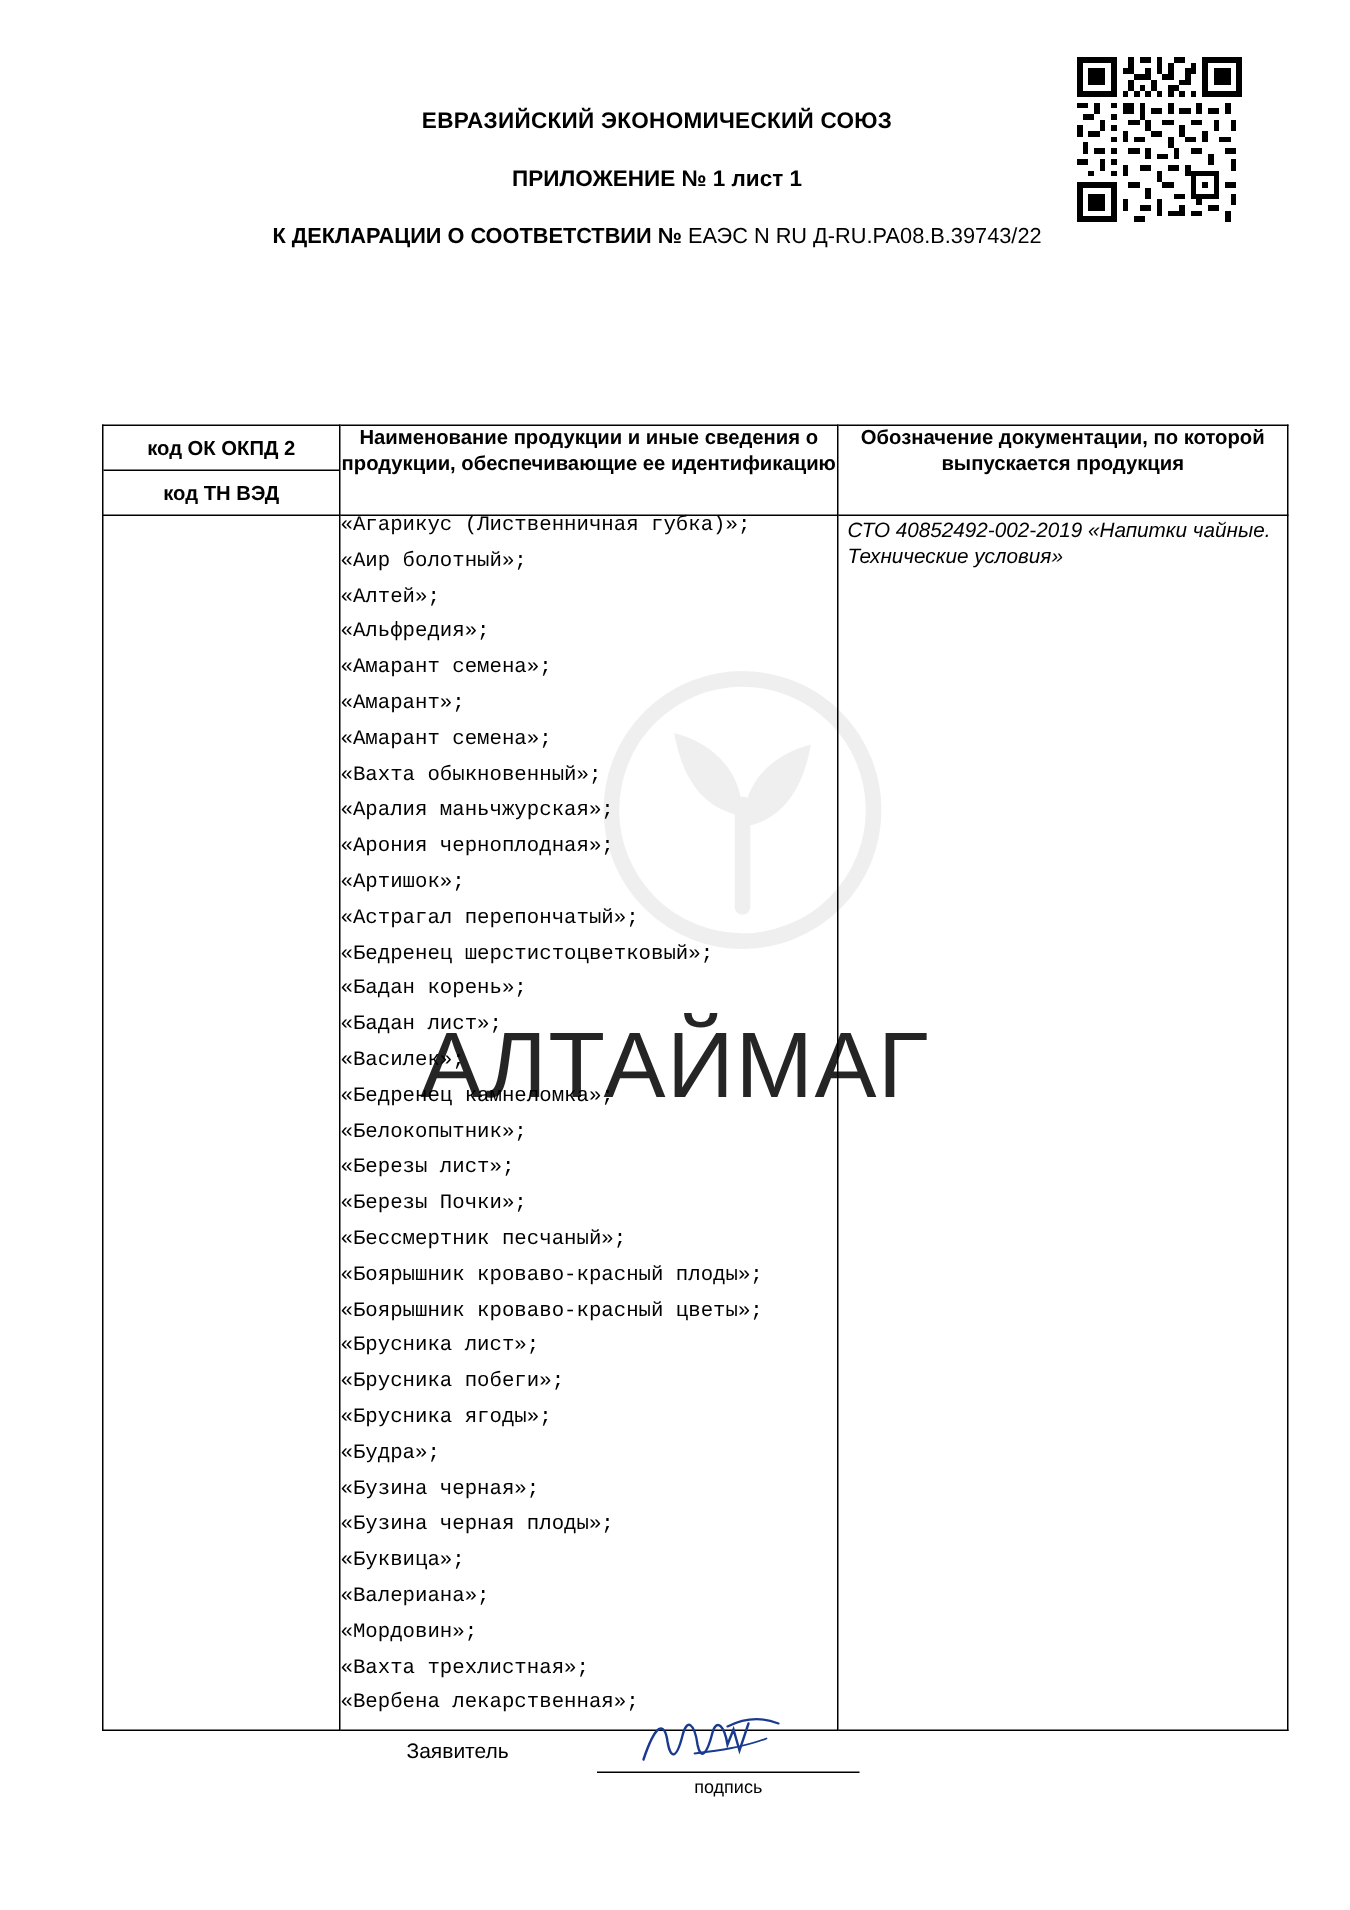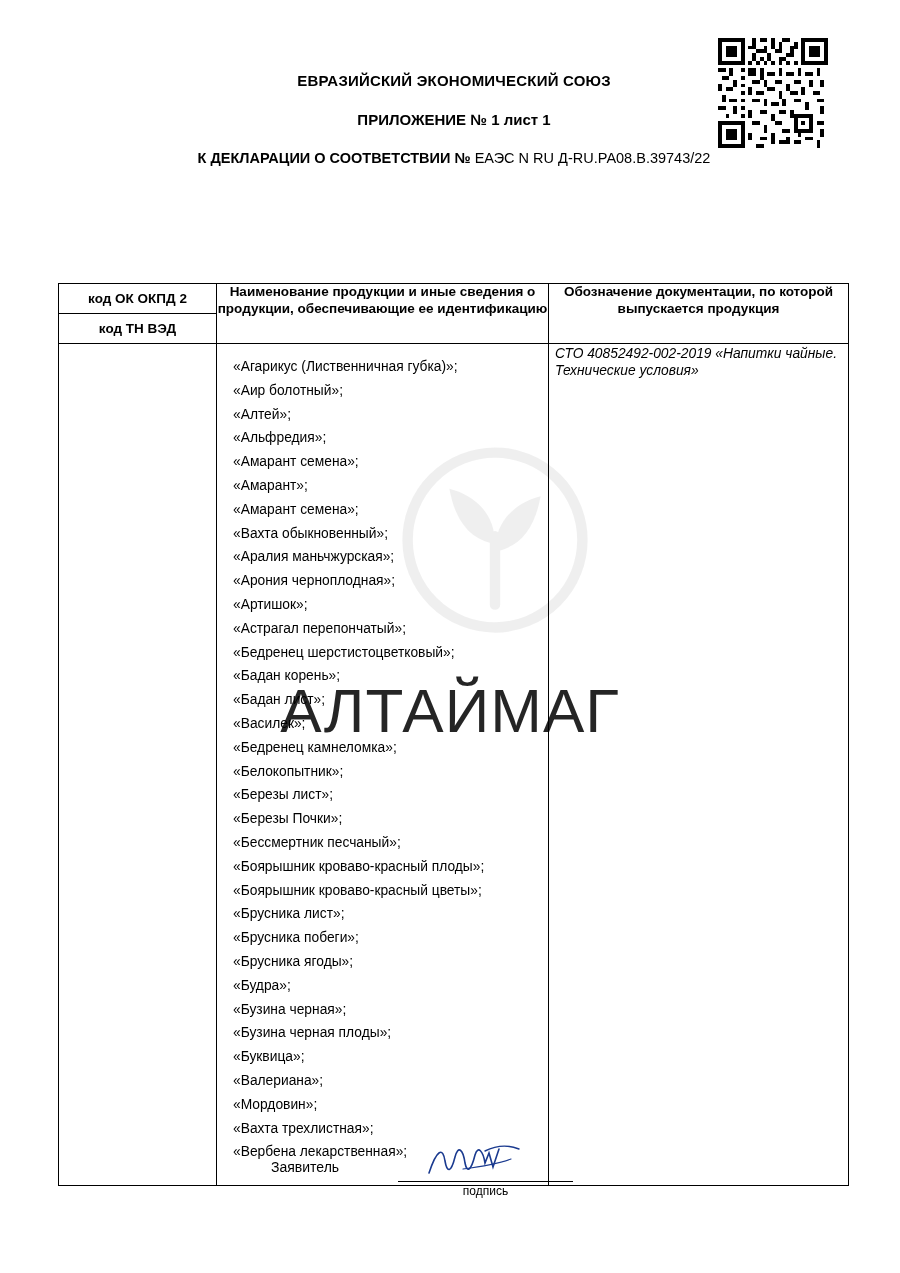--- a/index.html
+++ b/index.html
@@ -33,21 +33,20 @@
   }
   .qr-wrap svg { display: block; }
 
   
   .header-block {
     position: absolute;
     top: 72px;
     left: 0;
     width: 876px;
     text-align: center;
-    margin-left: 16px;
   }
   .hdr-line1 {
     font-size: 15px;
     font-weight: bold;
     letter-spacing: 0.2px;
     margin-bottom: 22px;
   }
   .hdr-line2 {
     font-size: 15px;
     font-weight: bold;
@@ -108,21 +107,21 @@
     text-align: center;
     font-size: 26px;
     color: #d2d2d2;
     letter-spacing: 0.5px;
   }
 
   
   .table-wrap {
     position: absolute;
     top: 283px;
-    left: 58px;
+    left: 68px;
     width: 790px;
     z-index: 2;
   }
   table.maintable {
     border-collapse: collapse;
     width: 790px;
     table-layout: fixed;
   }
   table.maintable td {
     border: 1px solid #000;
@@ -151,22 +150,23 @@
 
   .body-cell {
     padding: 8px 6px 10px 10px;
     font-size: 13.5px;
     line-height: 1.0;
   }
   .body-cell.codes { padding: 8px; min-height: 700px; }
 
   ul.prodlist {
     list-style: none;
-    margin: 16px;
+    margin: 0;
     padding: 0;
+    font-family: Liberation Mono, monospace;
   }
   ul.prodlist li {
     font-size: 13.8px;
     line-height: 1.0;
     padding: 0 0 10px 0;
     white-space: nowrap;
   }
   .doc-ref {
     font-size: 13.8px;
     line-height: 1.22;

